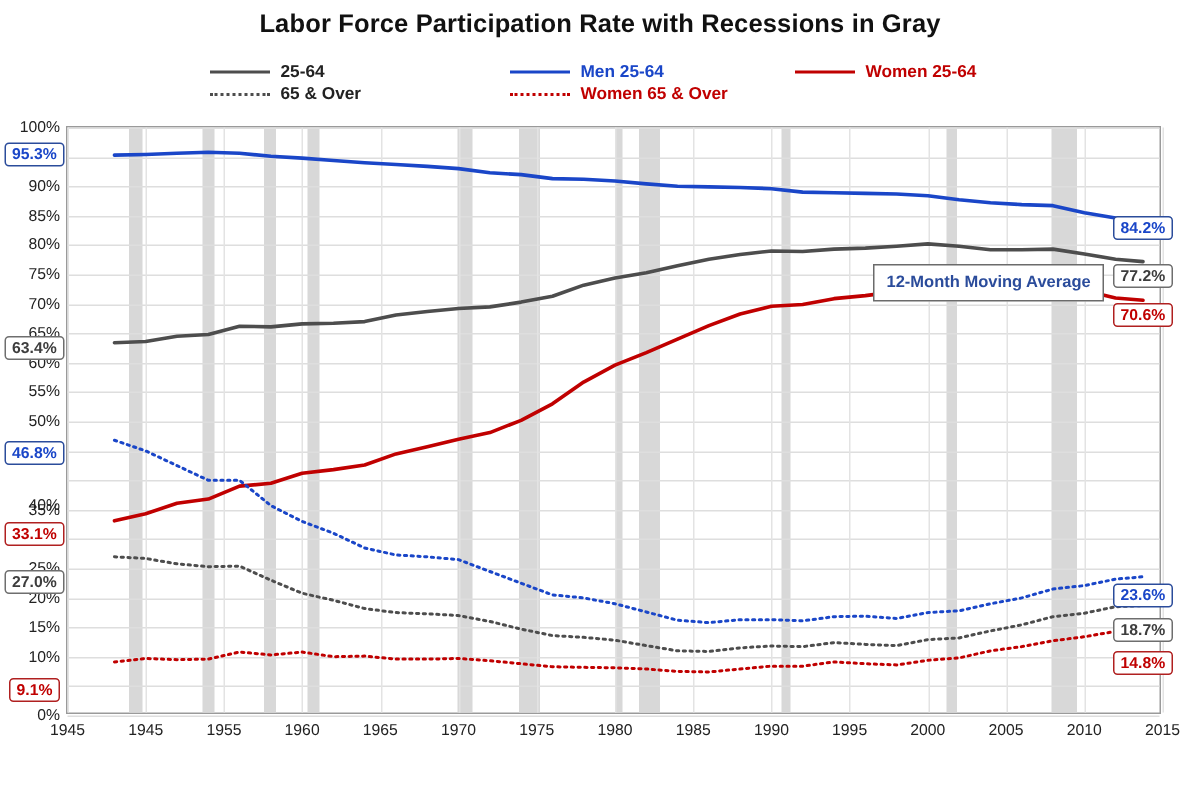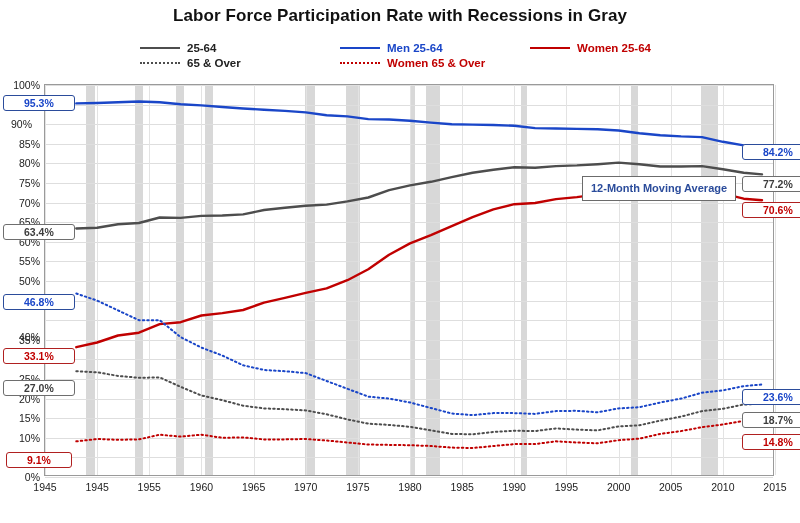--- a/index.html
+++ b/index.html
@@ -44,21 +44,21 @@
   .xlabel{
     position:absolute;top:396px;width:40px;text-align:center;
     font-size:10.5px;color:#222;
   }
   svg.series{position:absolute;left:0;top:0;width:730px;height:392px;overflow:visible;}
 
   
   .callout{
     position:absolute;font-size:10.5px;font-weight:bold;
     background:#fff;border:1px solid #888;border-radius:3px;
-    padding:1px 20px;white-space:nowrap;line-height:12px;
+    padding:1px 4px;white-space:nowrap;line-height:12px;
   }
   .c-gray{color:#3d3d3d;border-color:#6e6e6e;}
   .c-blue{color:#1a46c8;border-color:#2b4c9b;}
   .c-red{color:#c00000;border-color:#b02020;}
 
   .note{
     position:absolute;left:537px;top:91px;
     border:1px solid #6b6b6b;background:#fff;
     padding:4px 8px;font-size:11px;font-weight:bold;color:#2b4c9b;
     line-height:15px;
@@ -171,21 +171,21 @@
         <div class="ylabel" style="top: 252px;">40%</div>
         <div class="ylabel" style="top: 215.6px;">45%</div>
         <div class="ylabel" style="top: 196px;">50%</div>
         <div class="ylabel" style="top: 176.4px;">55%</div>
         <div class="ylabel" style="top: 156.8px;">60%</div>
         <div class="ylabel" style="top: 137.2px;">65%</div>
         <div class="ylabel" style="top: 117.6px;">70%</div>
         <div class="ylabel" style="top: 98px;">75%</div>
         <div class="ylabel" style="top: 78.4px;">80%</div>
         <div class="ylabel" style="top: 58.8px;">85%</div>
-        <div class="ylabel" style="top: 39.2px; text-align: center;">90%</div>
+        <div class="ylabel" style="top: 39.2px;">90%</div>
         <div class="ylabel" style="top: 19.6px;">95%</div>
         <div class="ylabel" style="top: 0px;">100%</div>
       </div>
     <div id="xaxis">
         <div class="xlabel" style="left: -20px;">1945</div>
         <div class="xlabel" style="left: 32.1429px;">1945</div>
         <div class="xlabel" style="left: 84.2857px;">1955</div>
         <div class="xlabel" style="left: 136.429px;">1960</div>
         <div class="xlabel" style="left: 188.571px;">1965</div>
         <div class="xlabel" style="left: 240.714px;">1970</div>

